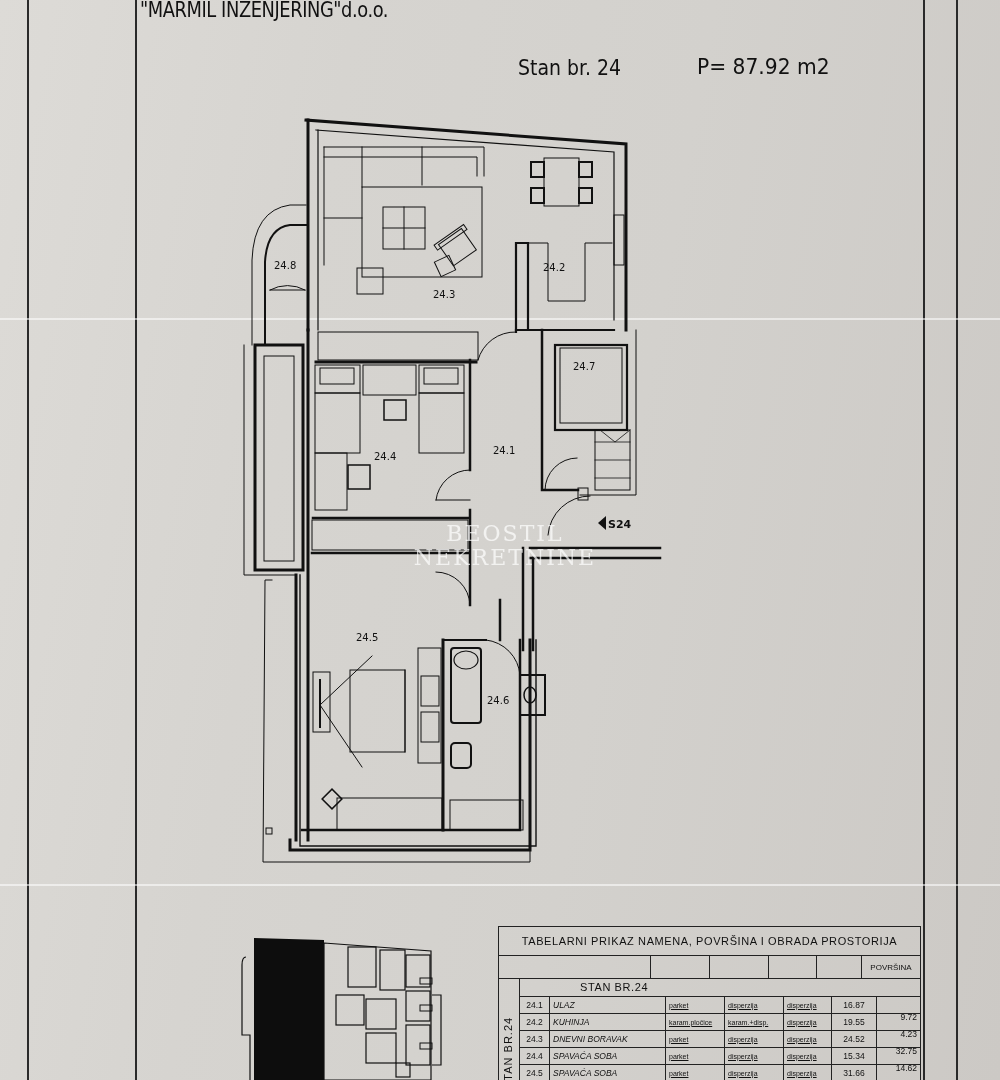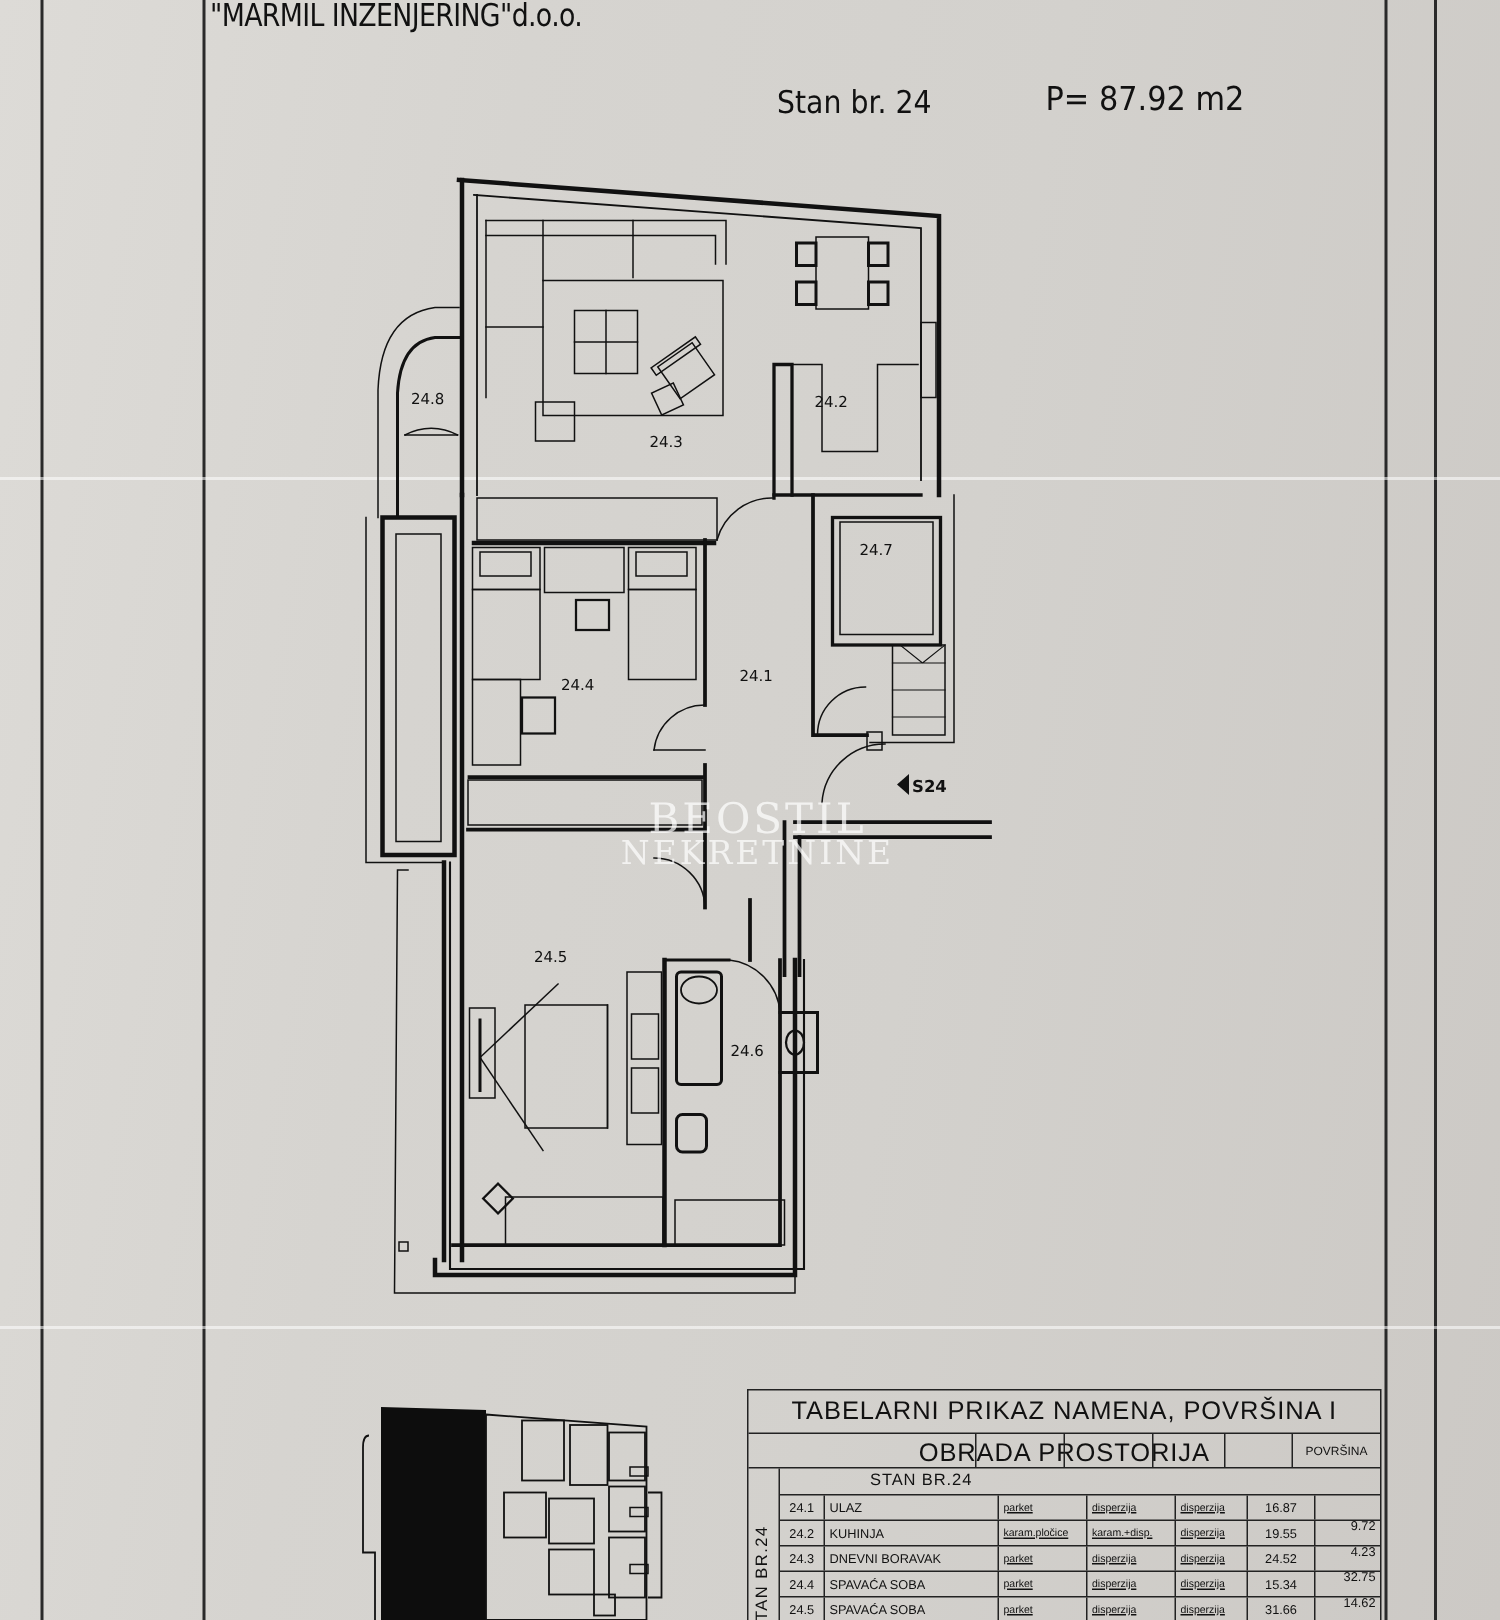--- a/index.html
+++ b/index.html
@@ -23,43 +23,43 @@
   .apt-title { position:absolute; left:518px; top:56px; font-size:21px; color:#111; transform:scaleX(0.9); transform-origin:left top; }
   .apt-area  { position:absolute; left:697px; top:54px; font-size:22px; color:#111; transform:scaleX(0.92); transform-origin:left top; }
   svg.plan { position:absolute; left:0; top:0; }
   .room-label { font-family:"DejaVu Sans", sans-serif; font-size:10px; fill:#111; }
   .entry-label { font-family:"DejaVu Sans", sans-serif; font-size:11px; fill:#111; font-weight:bold; }
   .watermark {
     position:absolute; left:400px; top:520px; width:210px; text-align:center;
     color:rgba(255,255,255,0.7); font-family:"DejaVu Serif", serif;
     pointer-events:none;
   }
-  .wm-line1 { font-size:28px; letter-spacing:2px; line-height:28px;margin-top:12px; }
+  .wm-line1 { font-size:22px; letter-spacing:2px; line-height:28px; }
   .wm-line2 { font-size:22px; letter-spacing:2px; line-height:20px; }
 
   
   .tbl {
     position:absolute; left:498px; top:926px; width:423px; height:160px;
     border:1.5px solid #222; box-sizing:border-box; background:transparent;
     font-family:"Liberation Sans", sans-serif; color:#111;
   }
-  .tbl-title { height:28px; line-height:28px; text-align:center; font-size:17px; letter-spacing:0.6px; border-bottom:1.5px solid #222; }
+  .tbl-title { height:28px; line-height:28px; text-align:center; font-size:11px; letter-spacing:0.6px; border-bottom:1.5px solid #222; }
   .tbl-hdr { display:flex; height:22px; border-bottom:1.5px solid #222; font-size:8px; }
   .tbl-hdr div { border-right:1px solid #222; box-sizing:border-box; display:flex; align-items:center; justify-content:center; }
   .tbl-hdr div:last-child { border-right:none;text-align:right; }
   .tbl-body { display:flex; }
   .side { width:20px; border-right:1.5px solid #222; position:relative; }
   .side span { position:absolute; left:3px; top:110px; transform:rotate(-90deg); transform-origin:left top; font-size:11px; white-space:nowrap; letter-spacing:1px; }
   .rows { flex:1; }
   .stan-row { height:17px; line-height:17px; font-size:11px; padding-left:60px; border-bottom:1px solid #222; letter-spacing:0.6px; }
   .row { display:flex; height:16px; border-bottom:1px solid #222; font-size:8.5px; align-items:center; }
   .row div { border-right:1px solid #222; box-sizing:border-box; height:100%; display:flex; align-items:center; padding:0 3px; overflow:hidden; white-space:nowrap; }
   .row div:last-child { border-right:none;margin-top:24px; }
   .c-no { width:30px; justify-content:center; }
-  .c-name { width:116px; }
+  .c-name { width:116px;font-style:italic; }
   .c-f1 { width:59px; font-size:7px; text-decoration:underline; }
   .c-f2 { width:59px; font-size:7px; text-decoration:underline; }
   .c-f3 { width:48px; font-size:7px; text-decoration:underline; }
   .c-a1 { width:45px; justify-content:center; }
   .c-a2 { flex:1; justify-content:flex-end; }
 
   .mini { position:absolute; left:236px; top:935px; }
 </style>
 </head>
 <body>

